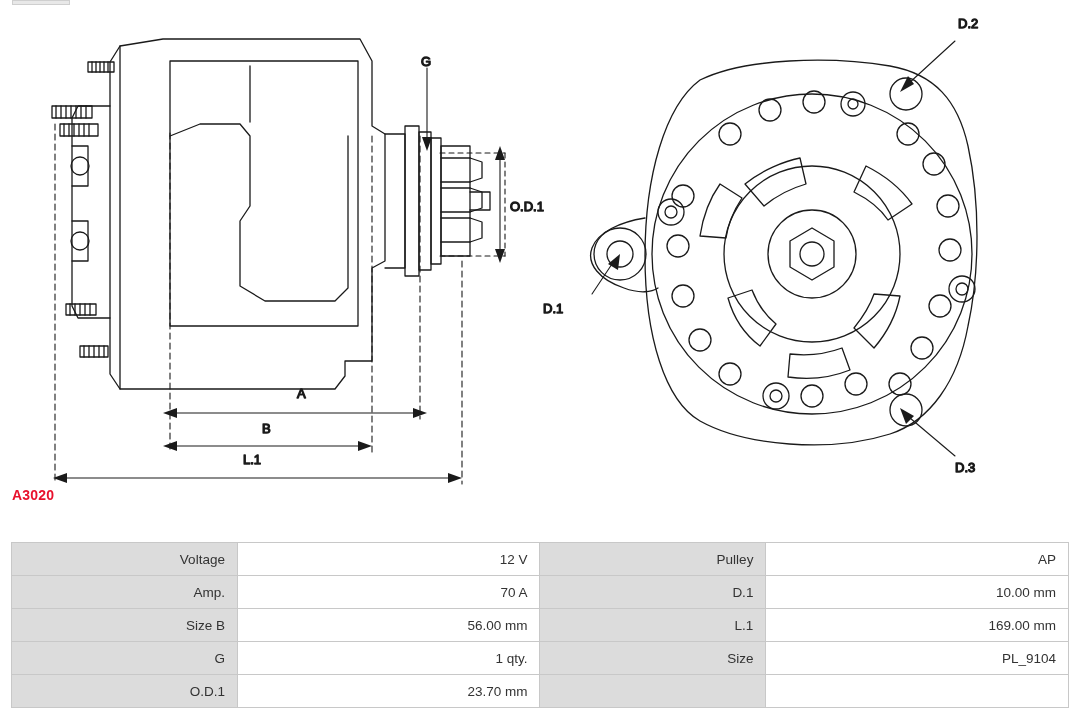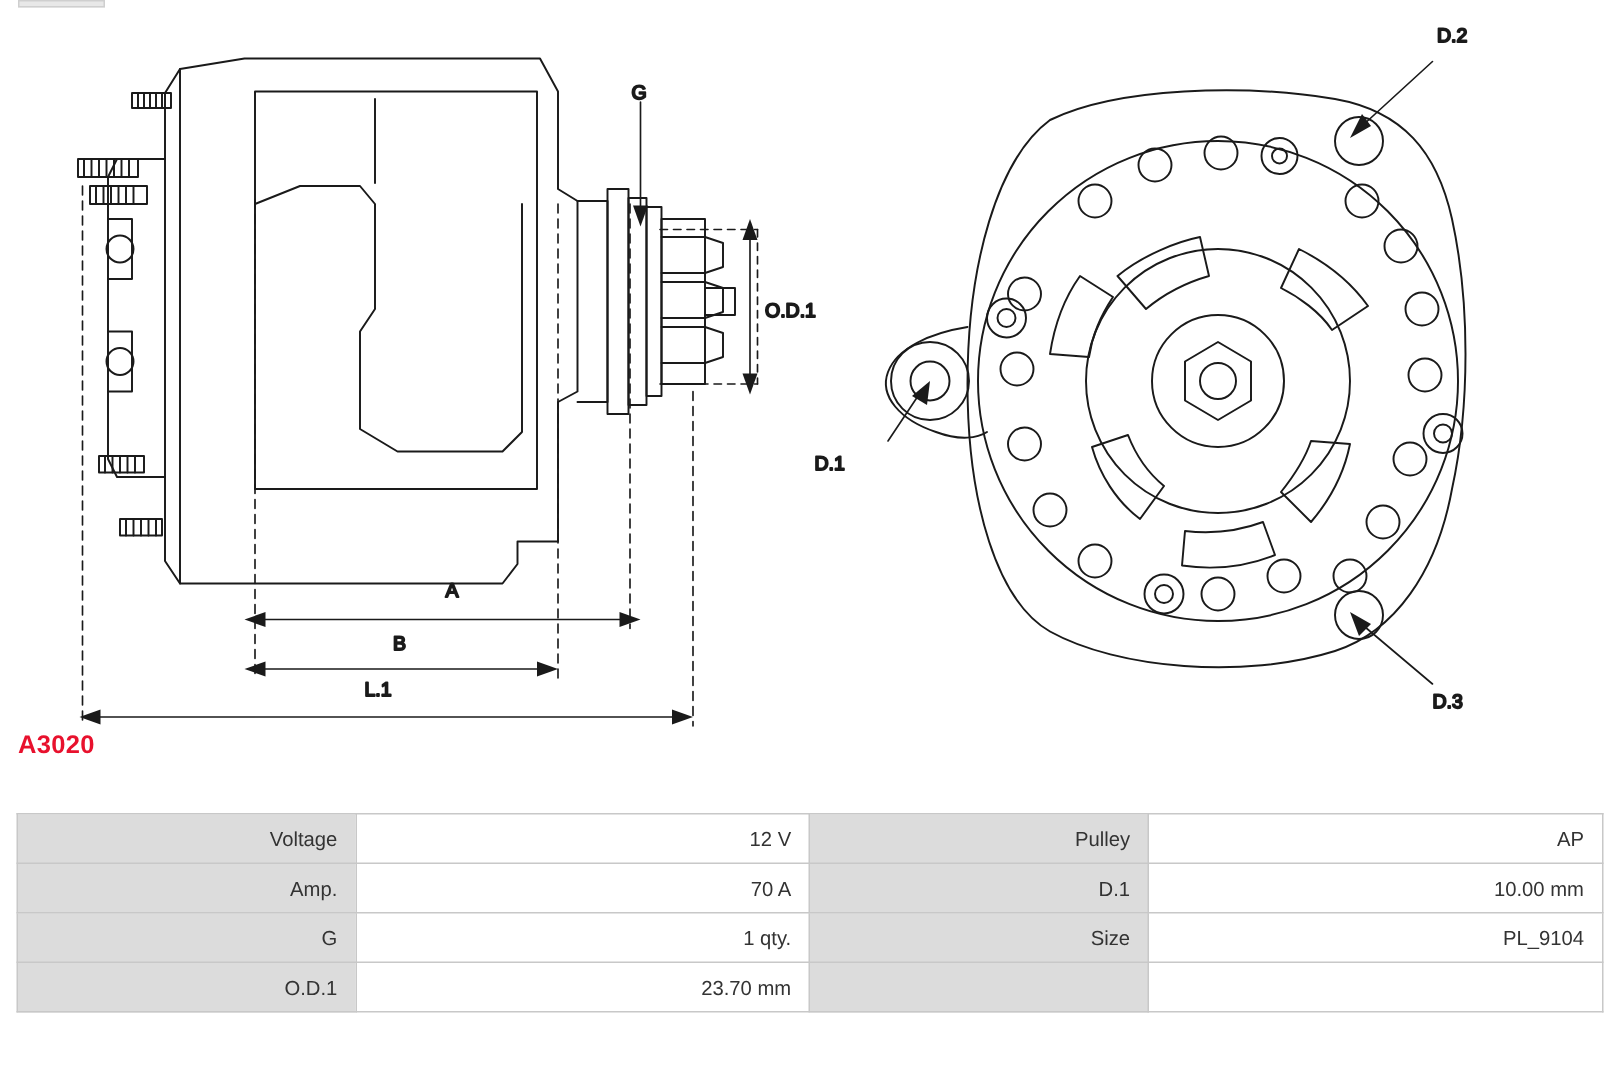--- a/index.html
+++ b/index.html
@@ -34,21 +34,21 @@
     position: absolute;
     left: 0;
     top: 6px;
     width: 1080px;
     height: 480px;
   }
   .part-code {
     position: absolute;
     left: 12px;
     top: 487px;
-    font-size: 17px;
+    font-size: 14px;
     font-weight: bold;
     color: #e8112d;
     letter-spacing: 0.2px;
   }
   .spec-table {
     position: absolute;
     left: 11px;
     top: 542px;
     width: 1058px;
     border-collapse: collapse;
@@ -270,20 +270,26 @@
         <td class="label">Pulley</td>
         <td class="value">AP</td>
       </tr>
       <tr>
         <td class="label">Amp.</td>
         <td class="value">70 A</td>
         <td class="label">D.1</td>
         <td class="value">10.00 mm</td>
       </tr>
       <tr>
+        <td class="label">Size B</td>
+        <td class="value">56.00 mm</td>
+        <td class="label">L.1</td>
+        <td class="value">169.00 mm</td>
+      </tr>
+      <tr>
         <td class="label">G</td>
         <td class="value">1 qty.</td>
         <td class="label">Size</td>
         <td class="value">PL_9104</td>
       </tr>
       <tr>
         <td class="label">O.D.1</td>
         <td class="value">23.70 mm</td>
         <td class="empty lbl"></td>
         <td class="empty"></td>

